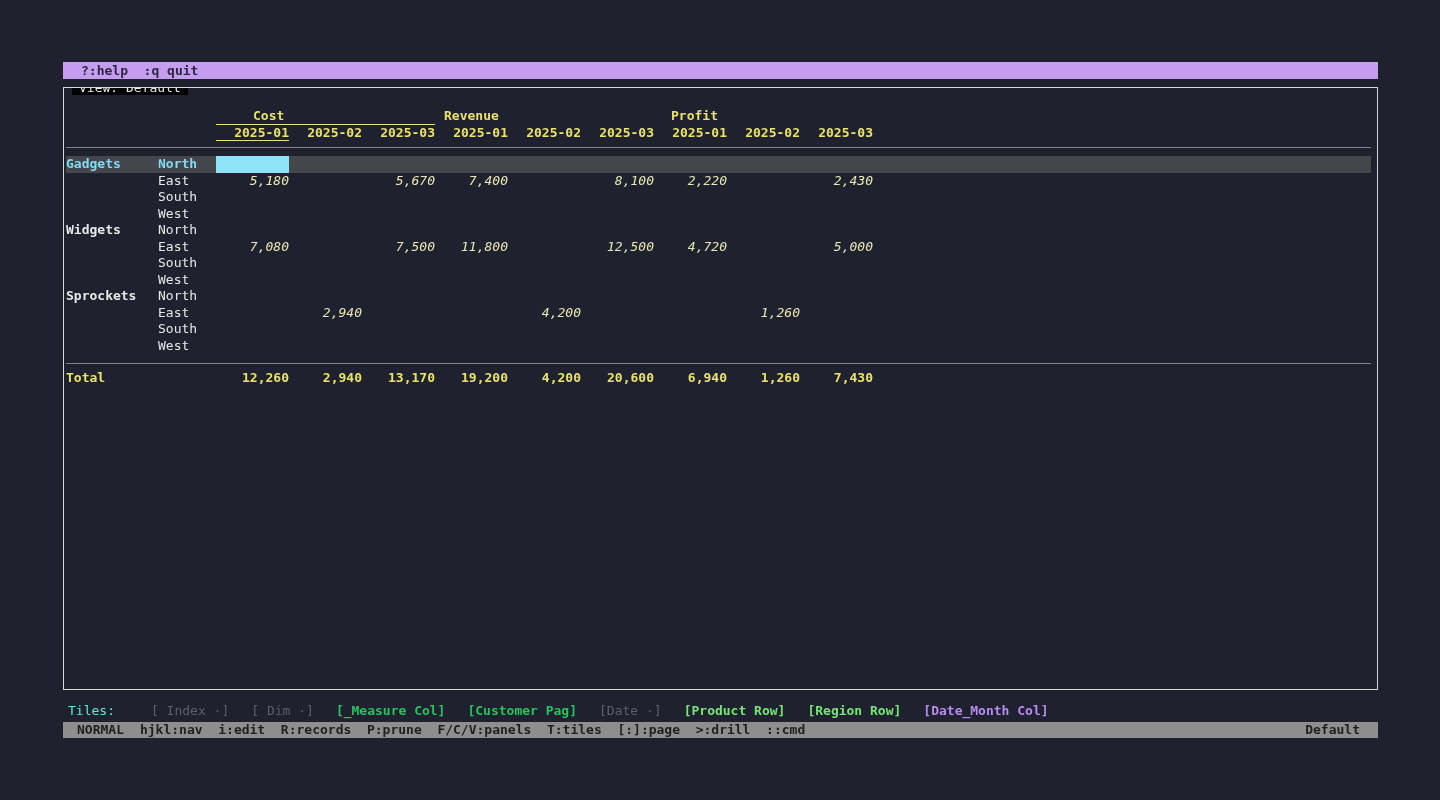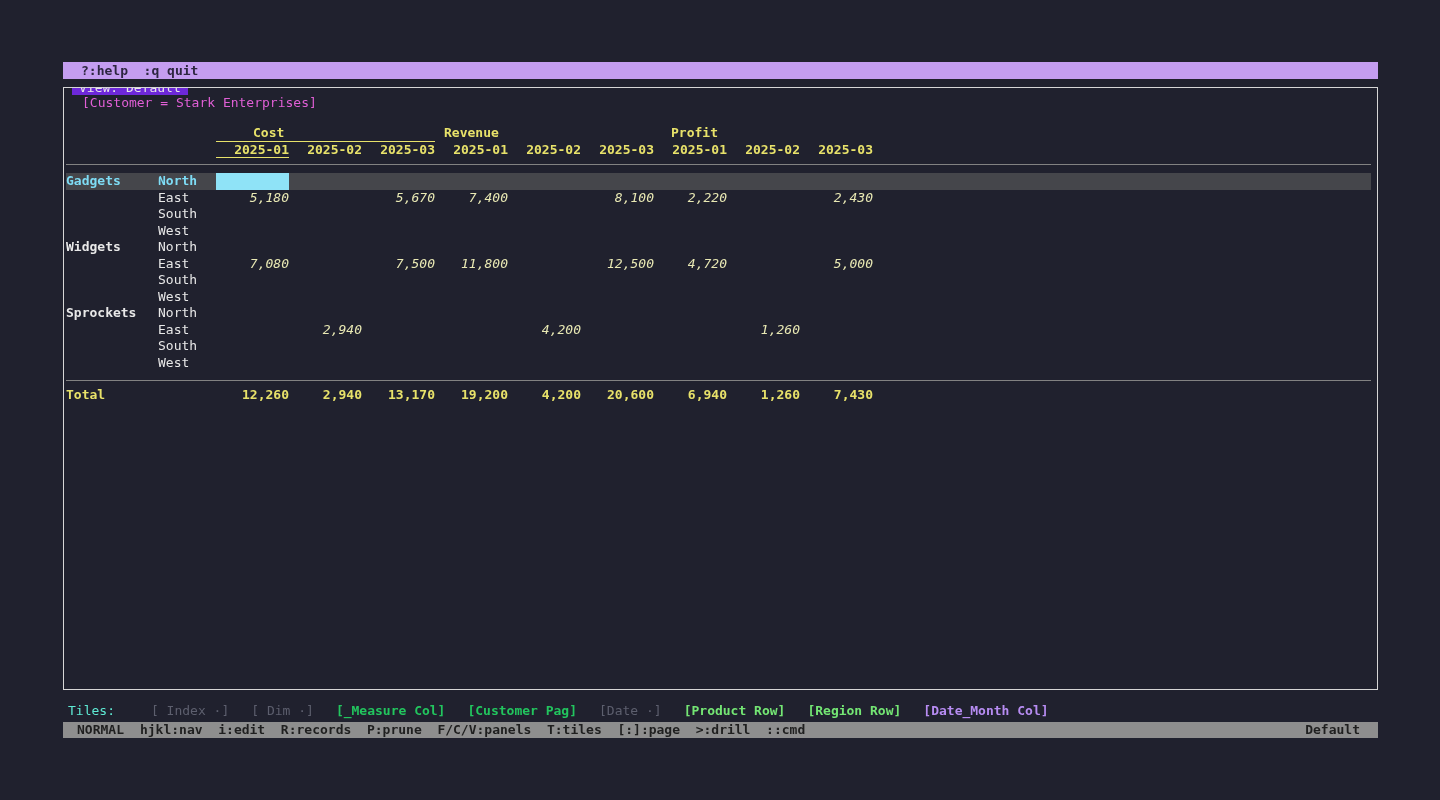--- a/index.html
+++ b/index.html
@@ -29,21 +29,21 @@
   .panel {
     margin-top: 8px;
     border: 1px solid #d6d6d6;
     height: 603px;
     position: relative;
     padding: 6px 6px 0 2px;
     overflow: hidden;
   }
   .panel-label {
     position: absolute; top: -8px; left: 8px;
-    background: #6d28d9; color: #e8e8e8;
+    background: #000000; color: #e8e8e8;
     padding: 0 7px; white-space: pre;
   }
   .filter { padding-left: 16px; color: #e05fd6; height: 17px; line-height: 17px; white-space: pre; }
 
   
   .pivot { margin-top: 14px; }
   .trow { display: flex; height: 16.5px; line-height: 16.5px; align-items: stretch; }
   .cell { flex: none; white-space: pre; overflow: hidden; }
   .spacer { width: 150px; }
   .pcol { width: 92px; color: #e8e8e8; font-weight: bold; }
@@ -96,21 +96,20 @@
 <body>
 
 <div class="window">
 
   <div class="titlebar">
     <div class="tb-right">?:help  :q quit</div>
   </div>
 
   <div class="panel">
     <div class="panel-label">View: Default</div>
-    <div class="filter">[Customer = Stark Enterprises]</div>
     <div class="pivot" id="pivot">
         <div class="trow ghead">
           <div class="cell spacer"></div>
           <div class="cell group active">Cost</div>
           <div class="cell group">Revenue</div>
           <div class="cell group">Profit</div>
         </div>
         <div class="trow mhead">
           <div class="cell spacer"></div>
           <div class="cell vcol active">2025-01</div>

